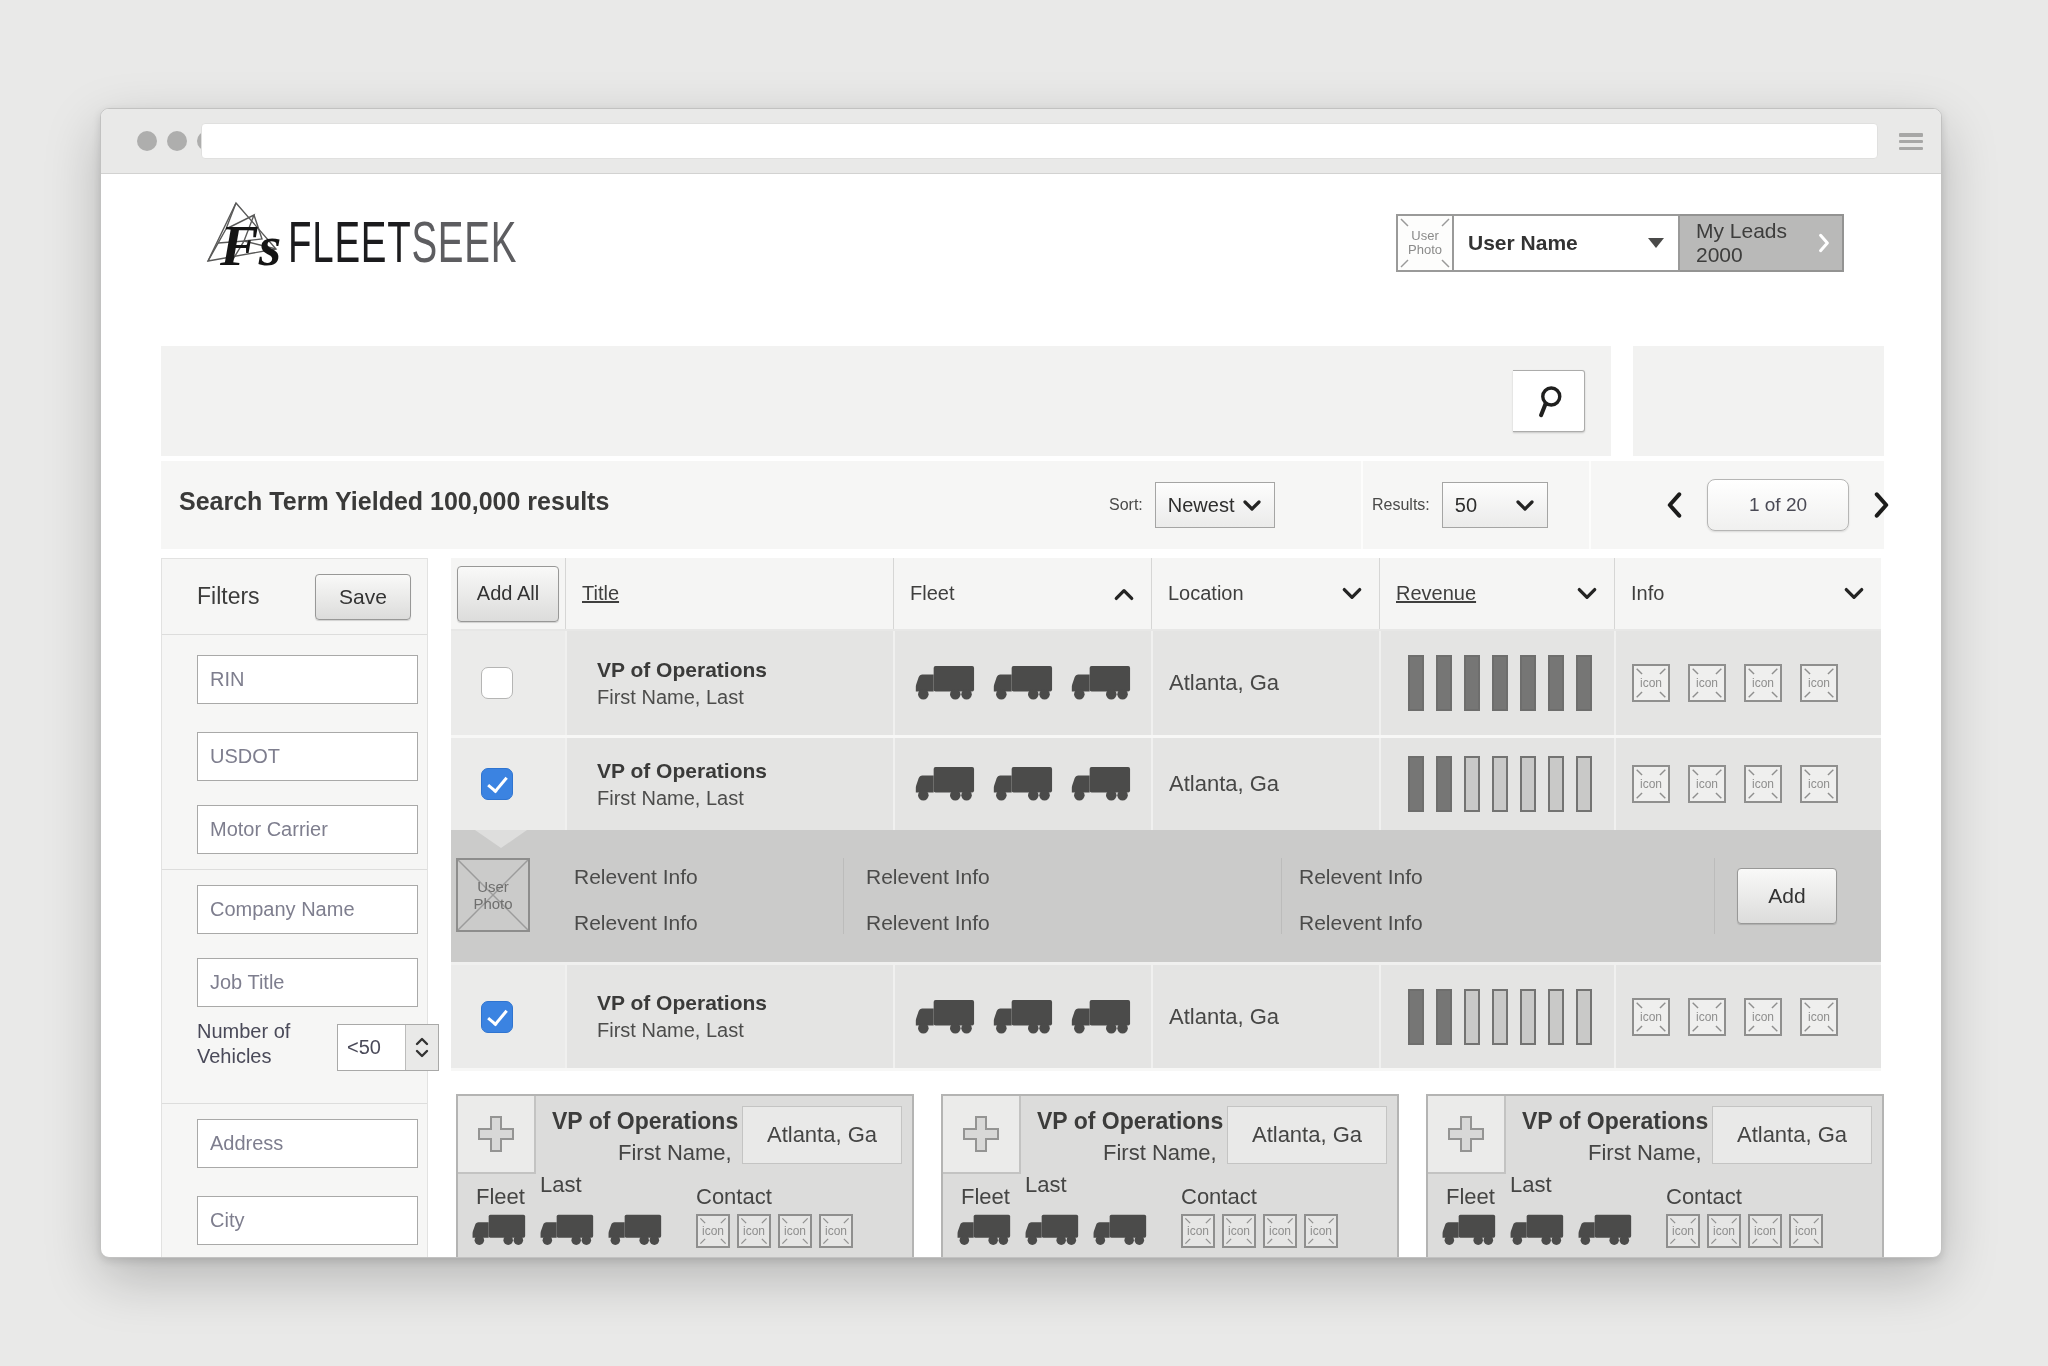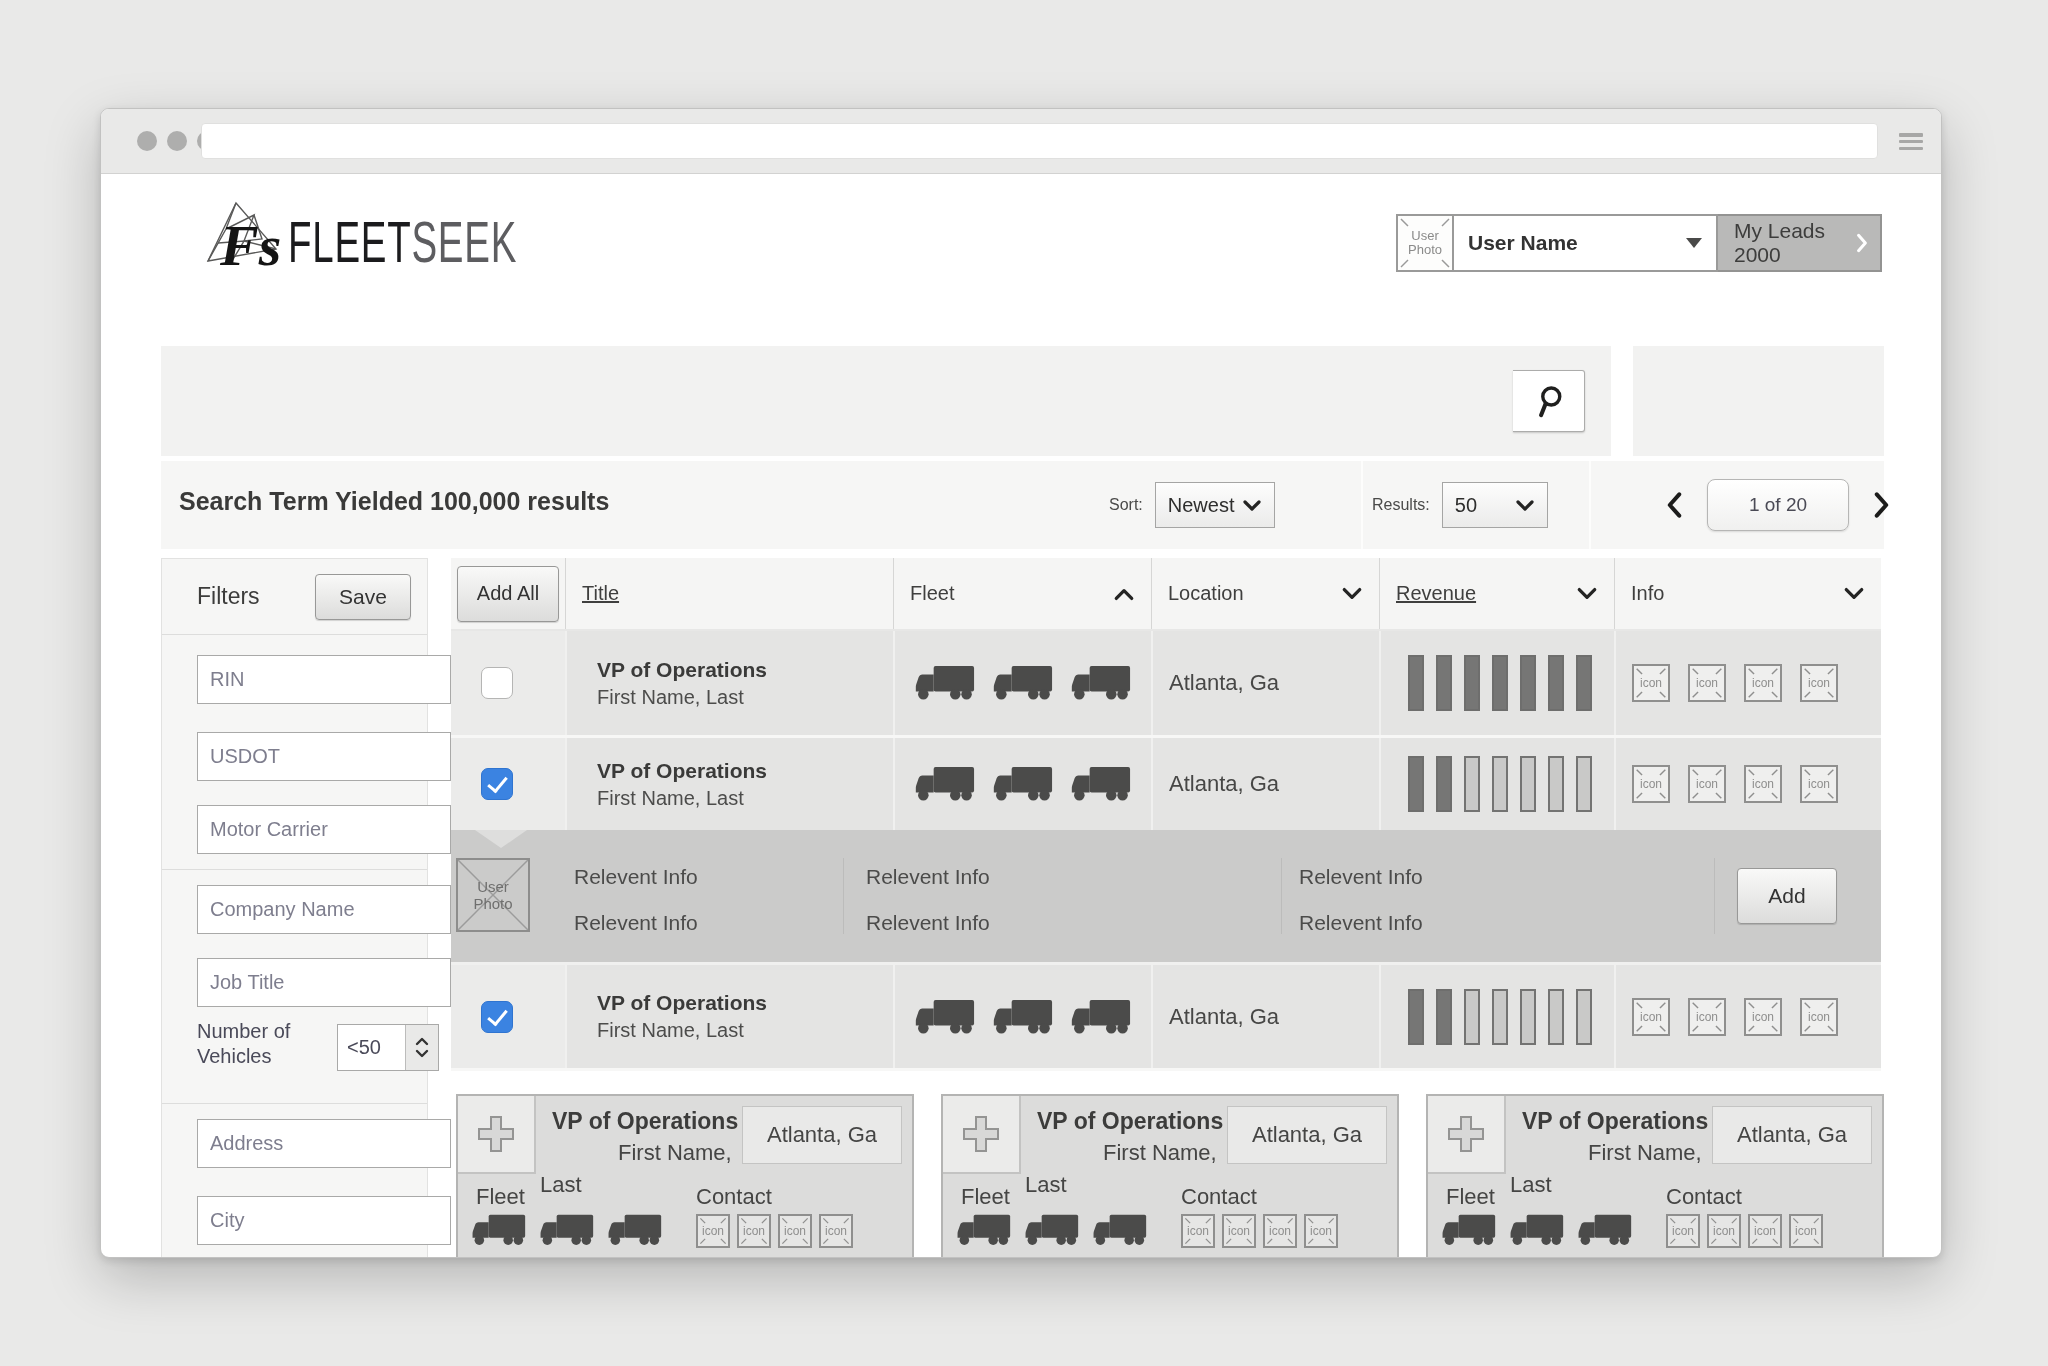--- a/index.html
+++ b/index.html
@@ -19,21 +19,21 @@
   
   .brand{position:absolute;left:95px;top:90px;display:flex;align-items:center;}
   .brand-text{font-size:52px;letter-spacing:1px;transform:scaleX(.74) scaleY(1.12);transform-origin:left center;
               font-weight:300;white-space:nowrap;margin-left:6px;}
   .brand-text .b1{color:#1b1b1d;}
   .brand-text .b2{color:#5d5d60;}
   .widgets{position:absolute;left:1295px;top:105px;height:58px;display:flex;align-items:stretch;}
   .uphoto{width:58px;background:#fdfdfc;border:2px solid #9a9a99;box-sizing:border-box;position:relative;
           display:flex;align-items:center;justify-content:center;text-align:center;font-size:13px;line-height:14px;color:#8b8b8a;}
   .uphoto svg{position:absolute;left:0;top:0;}
-  .uname{width:264px;background:#fff;border:2px solid #9a9a99;border-left:none;box-sizing:border-box;display:flex;
+  .uname{width:226px;background:#fff;border:2px solid #9a9a99;border-left:none;box-sizing:border-box;display:flex;
          align-items:center;justify-content:space-between;padding:8px 14px;font-size:21px;font-weight:bold;color:#333;cursor:pointer;}
   .tri-down{width:0;height:0;border-left:8px solid transparent;border-right:8px solid transparent;border-top:10px solid #4a4a49;}
   .myleads{width:164px;background:#b9b9b8;border:2px solid #939392;border-left:none;box-sizing:border-box;display:flex;
            align-items:center;justify-content:space-between;padding:0 12px 0 16px;font-size:21px;color:#3d3d3c;cursor:pointer;}
   
   .search-sec{position:absolute;left:60px;top:237px;width:1450px;height:110px;background:#f2f2f1;}
   .search-side{position:absolute;left:1532px;top:237px;width:251px;height:110px;background:#f2f2f1;}
   .search-input{position:absolute;left:20px;top:24px;width:1332px;height:62px;box-sizing:border-box;background:#fff;
                 border:1px solid #acacab;font-size:22px;color:#444;padding:0 14px;outline:none;}
   .search-input::placeholder{color:#8d8d8c;}
@@ -55,21 +55,21 @@
             font-size:19px;color:#4a4a55;display:flex;align-items:center;justify-content:center;cursor:pointer;
             box-shadow:0 1px 2px rgba(0,0,0,.12);}
   .pg-chev{cursor:pointer;display:flex;align-items:center;}
   
   .filters{position:absolute;left:60px;top:449px;width:267px;height:720px;background:#f6f6f5;border:1px solid #e2e2e1;box-sizing:border-box;}
   .f-head{position:absolute;left:0;top:0;width:100%;height:76px;border-bottom:1px solid #ddddDC;box-sizing:border-box;}
   .f-title{position:absolute;left:35px;top:24px;font-size:23px;color:#3c3c3b;}
   .gbtn{background:linear-gradient(#f9f9f8,#dcdcdb);border:1px solid #989897;border-radius:4px;color:#333;
         display:flex;align-items:center;justify-content:center;cursor:pointer;box-shadow:0 1px 1px rgba(0,0,0,.15);}
   .f-save{position:absolute;right:16px;top:15px;width:96px;height:46px;font-size:21px;}
-  .f-input{position:absolute;left:35px;width:254px;height:49px;box-sizing:border-box;background:#fff;border:1px solid #a9a9a8;
+  .f-input{position:absolute;left:35px;width:221px;height:49px;box-sizing:border-box;background:#fff;border:1px solid #a9a9a8;
            font-size:20px;color:#444;padding:0 12px;outline:none;}
   .f-input::placeholder{color:#7e7e8e;}
   .f-div{position:absolute;left:0;width:100%;height:1px;background:#dddddc;}
   .veh-label{position:absolute;left:35px;top:460px;width:110px;font-size:20px;line-height:25px;color:#4a4a59;}
   .spinner{position:absolute;left:148px;top:465px;width:102px;height:47px;box-sizing:border-box;background:#fff;
            border:1px solid #a9a9a8;display:flex;margin-left:27px;}
   .spin-val{flex:1;display:flex;align-items:center;padding-left:9px;font-size:20px;color:#4a4a59;}
   .spin-ctl{width:32px;background:#e9e9e8;border-left:1px solid #bcbcbb;display:flex;flex-direction:column;
             align-items:center;justify-content:center;gap:3px;cursor:pointer;}
   

